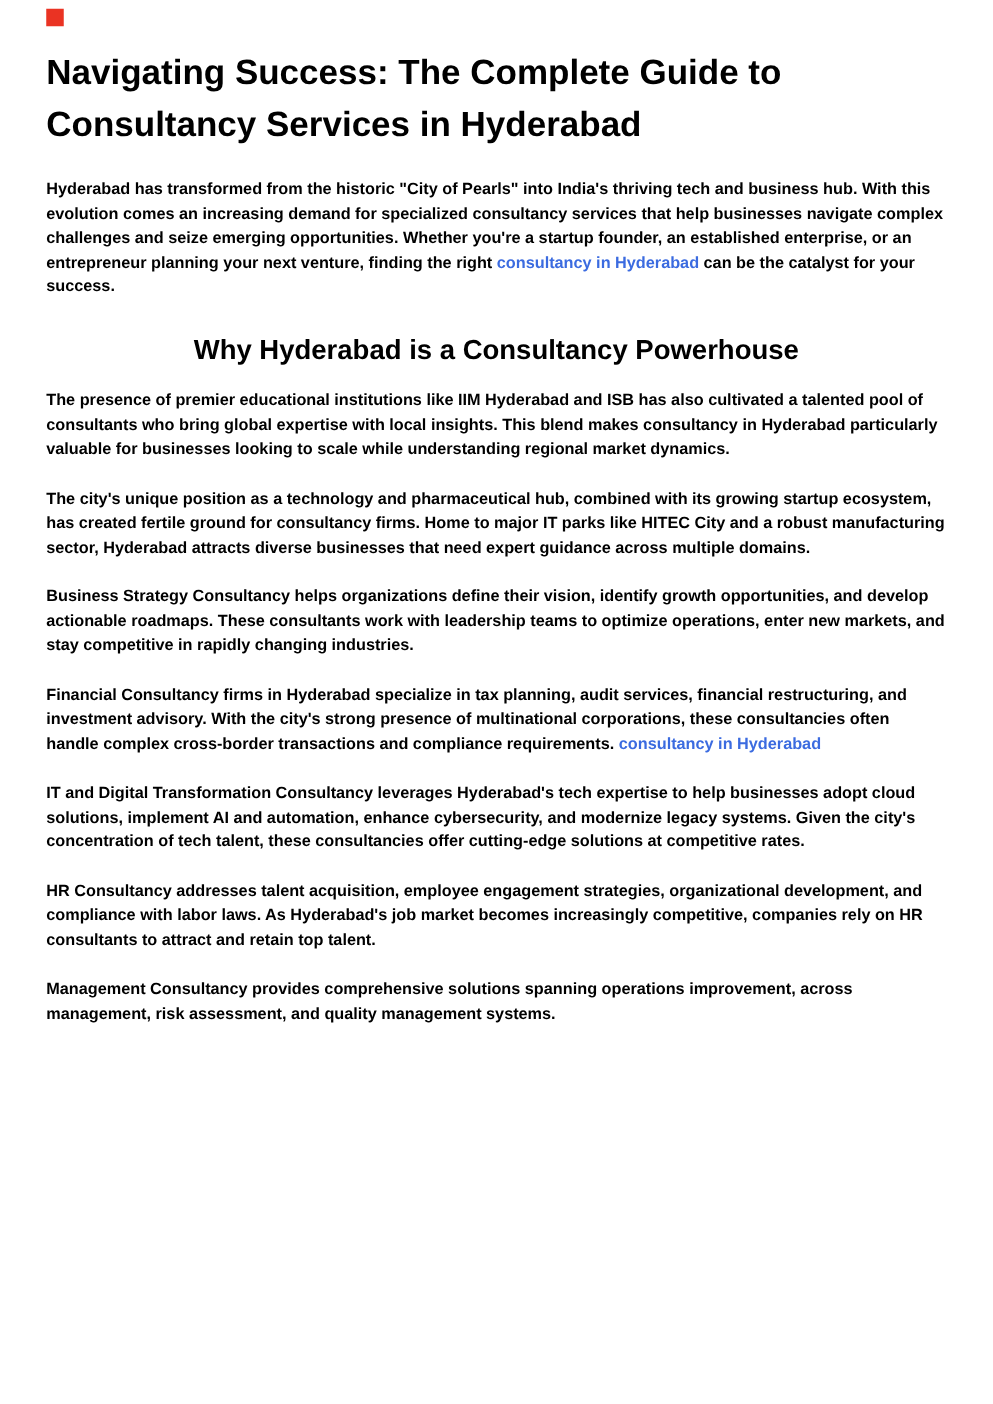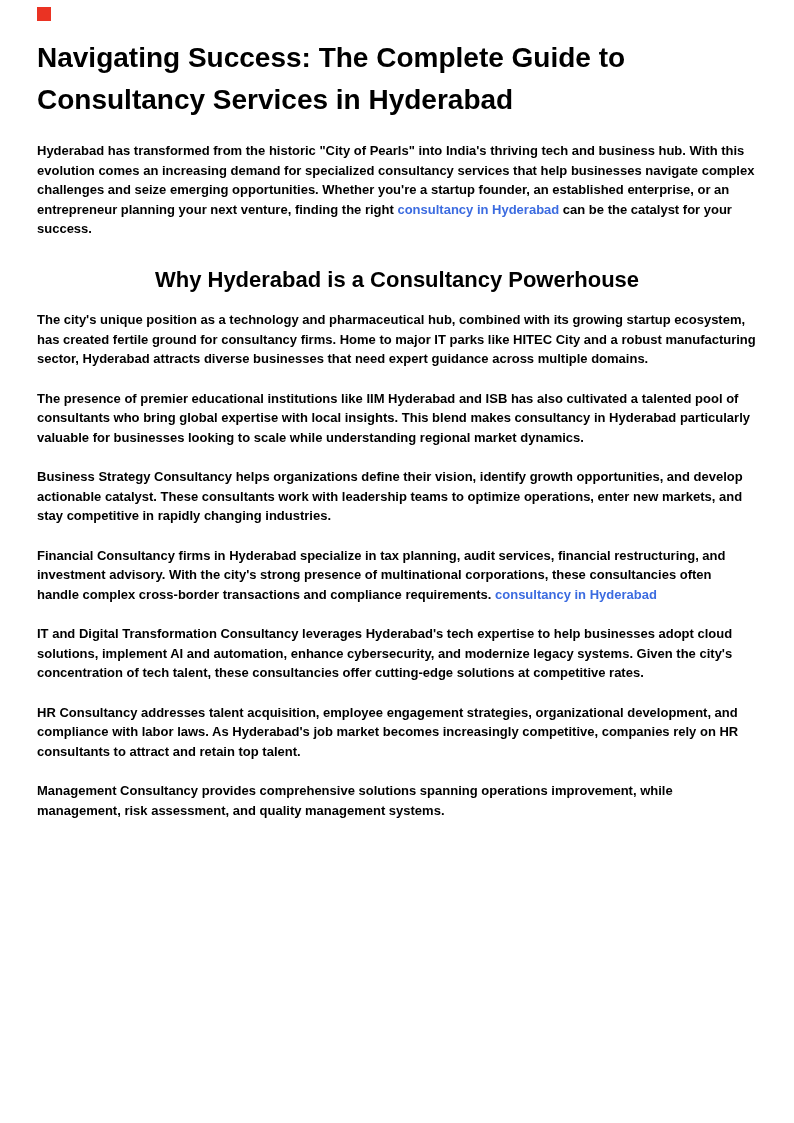--- a/index.html
+++ b/index.html
@@ -56,28 +56,28 @@
 <div class="page" style="--marker-color: #ea3323; --link-color: #3b6be0; --text-color: #000000; --page-bg: #ffffff;">
 
   <div class="marker"></div>
 
   <h1 class="title">Navigating Success: The Complete Guide to Consultancy Services in Hyderabad</h1>
 
   <p class="body-para"><span>Hyderabad has transformed from the historic "City of Pearls" into India's thriving tech and business hub. With this evolution comes an increasing demand for specialized consultancy services that help businesses navigate complex challenges and seize emerging opportunities. Whether you're a startup founder, an established enterprise, or an entrepreneur planning your next venture, finding the right </span><a class="inline-link" href="#">consultancy in Hyderabad</a><span> can be the catalyst for your success.</span></p>
 
   <h2 class="section-heading">Why Hyderabad is a Consultancy Powerhouse</h2>
 
+  <p class="body-para">The presence of premier educational institutions like IIM Hyderabad and ISB has also cultivated a talented pool of consultants who bring global expertise with local insights. This blend makes consultancy in Hyderabad particularly valuable for businesses looking to scale while understanding regional market dynamics.</p>
+
   <p class="body-para">The city's unique position as a technology and pharmaceutical hub, combined with its growing startup ecosystem, has created fertile ground for consultancy firms. Home to major IT parks like HITEC City and a robust manufacturing sector, Hyderabad attracts diverse businesses that need expert guidance across multiple domains.</p>
 
-  <p class="body-para">The presence of premier educational institutions like IIM Hyderabad and ISB has also cultivated a talented pool of consultants who bring global expertise with local insights. This blend makes consultancy in Hyderabad particularly valuable for businesses looking to scale while understanding regional market dynamics.</p>
 
-
-  <p class="body-para">Business Strategy Consultancy helps organizations define their vision, identify growth opportunities, and develop actionable catalyst. These consultants work with leadership teams to optimize operations, enter new markets, and stay competitive in rapidly changing industries.</p>
+  <p class="body-para">Business Strategy Consultancy helps organizations define their vision, identify growth opportunities, and develop actionable roadmaps. These consultants work with leadership teams to optimize operations, enter new markets, and stay competitive in rapidly changing industries.</p>
 
   <p class="body-para"><span>Financial Consultancy firms in Hyderabad specialize in tax planning, audit services, financial restructuring, and investment advisory. With the city's strong presence of multinational corporations, these consultancies often handle complex cross-border transactions and compliance requirements. </span><a class="inline-link" href="#">consultancy in Hyderabad</a><span></span></p>
 
   <p class="body-para">IT and Digital Transformation Consultancy leverages Hyderabad's tech expertise to help businesses adopt cloud solutions, implement AI and automation, enhance cybersecurity, and modernize legacy systems. Given the city's concentration of tech talent, these consultancies offer cutting-edge solutions at competitive rates.</p>
 
   <p class="body-para">HR Consultancy addresses talent acquisition, employee engagement strategies, organizational development, and compliance with labor laws. As Hyderabad's job market becomes increasingly competitive, companies rely on HR consultants to attract and retain top talent.</p>
 
-  <p class="body-para">Management Consultancy provides comprehensive solutions spanning operations improvement, while management, risk assessment, and quality management systems.</p>
+  <p class="body-para">Management Consultancy provides comprehensive solutions spanning operations improvement, across management, risk assessment, and quality management systems.</p>
 
 </div>
 
 </body></html>

